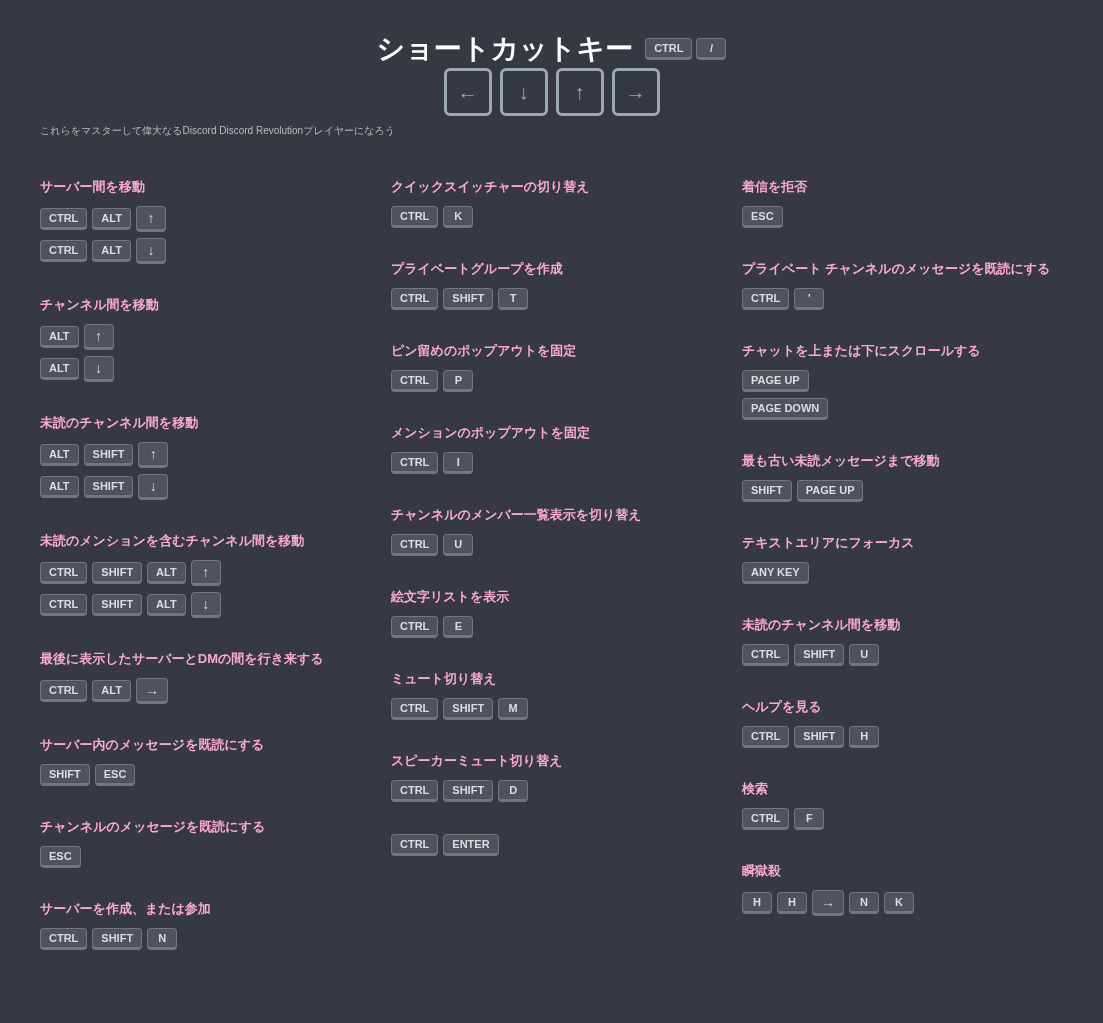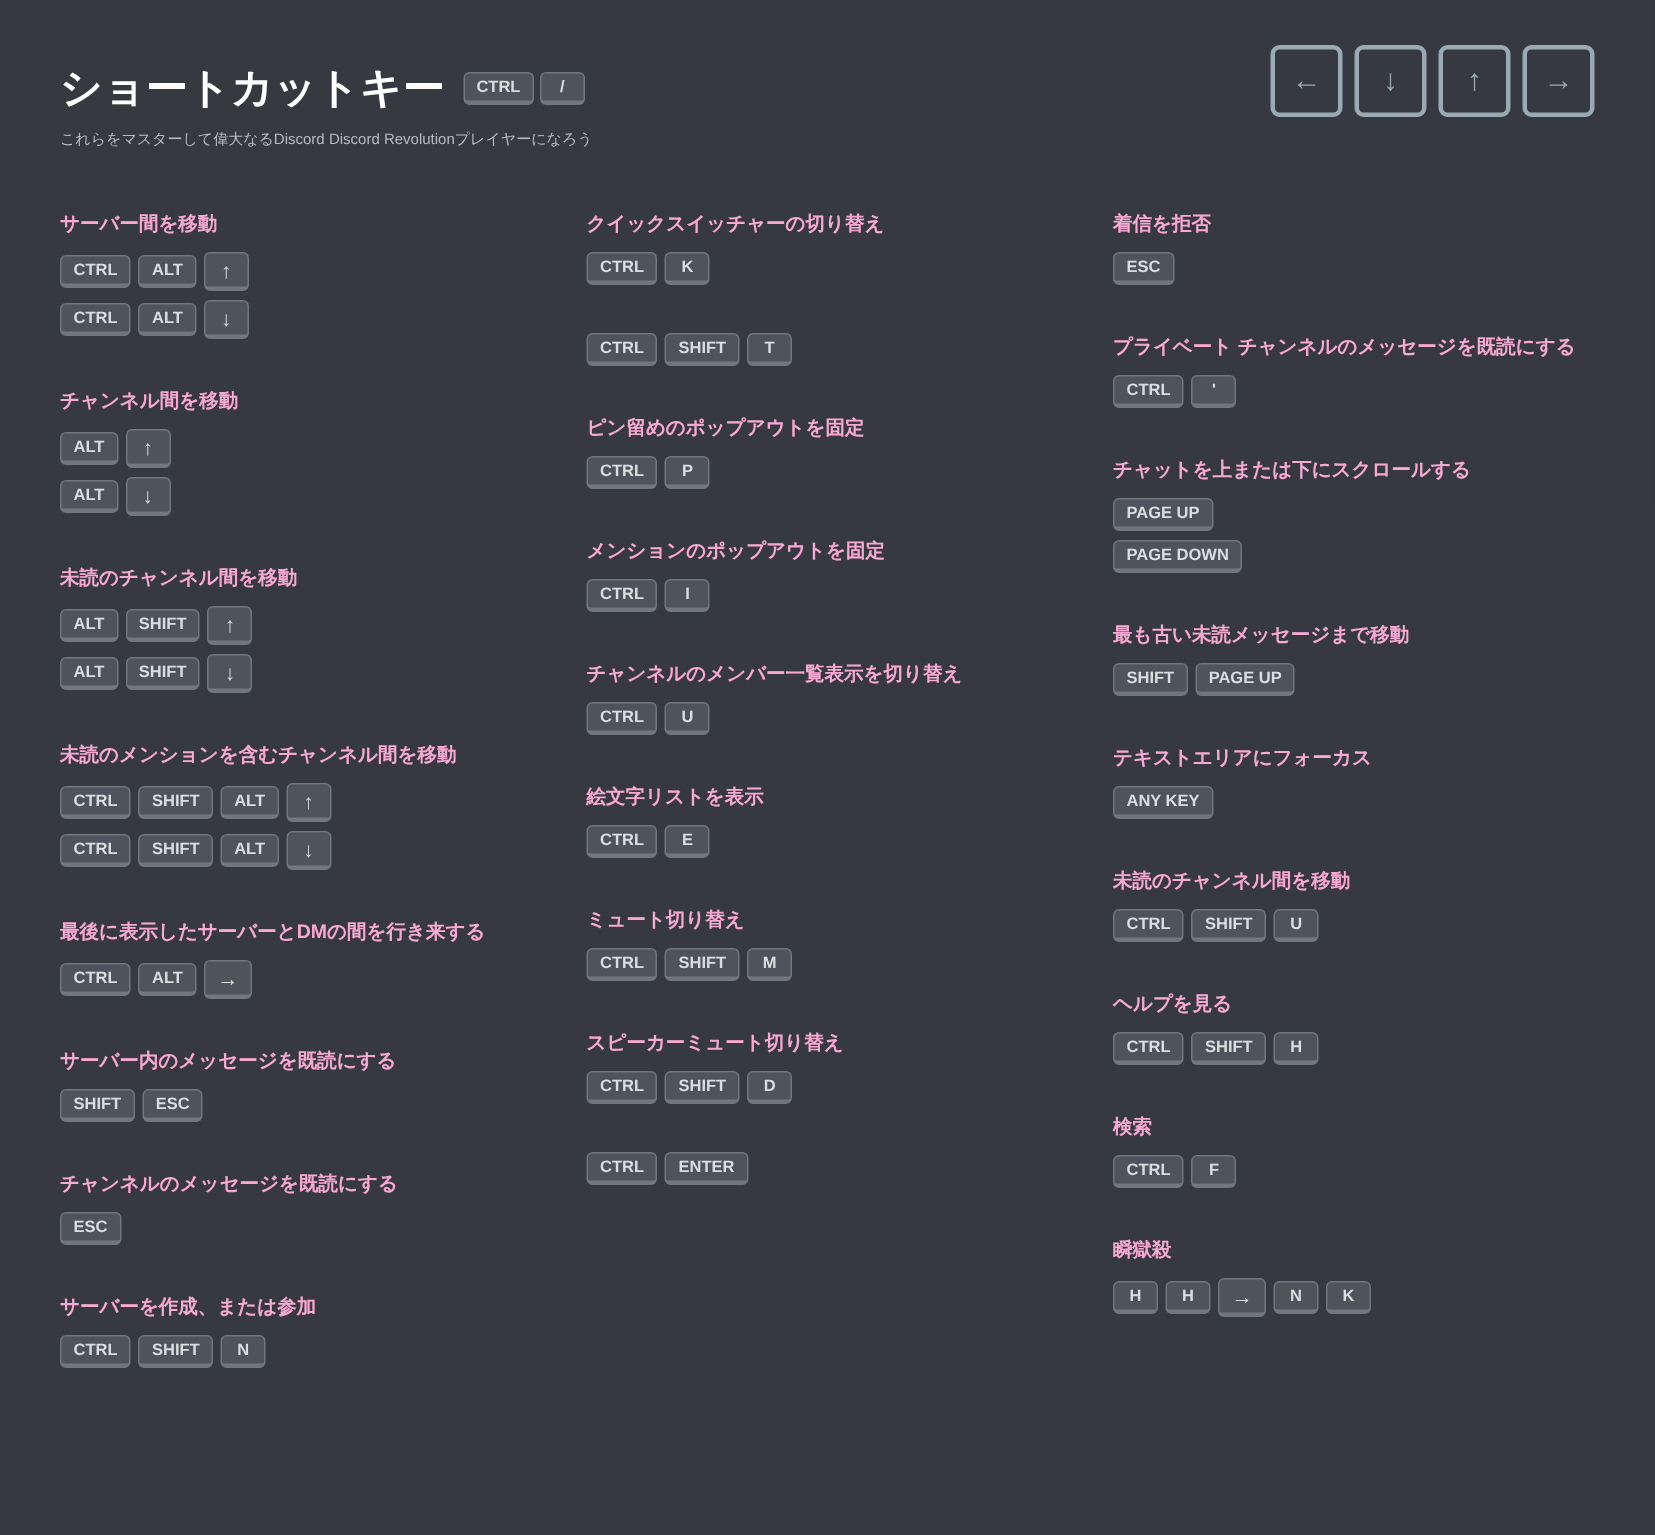--- a/index.html
+++ b/index.html
@@ -7,23 +7,24 @@
       background-color: #36393f;
       color: #dcddde;
       font-family: 'Helvetica Neue', Arial, sans-serif;
       font-size: 14px;
       padding: 30px 40px;
       min-height: 1023px;
       width: 1103px;
     }
     .header {
       display: flex;
-      align-items: flex-end;
+      align-items: center;
       justify-content: space-between;
       margin-bottom: 8px;
+      flex-direction: column;
     }
     .title-area {
       display: flex;
       align-items: center;
       gap: 12px;
     }
     .page-title {
       font-size: 28px;
       font-weight: 700;
       color: #ffffff;
@@ -204,20 +205,21 @@
     </div>
     <div>
       <div class="section">
         <div class="section-title">クイックスイッチャーの切り替え</div>
         <div class="keys-row">
           <span class="key">CTRL</span>
           <span class="key">K</span>
         </div>
       </div>
       <div class="section">
+        <div class="section-title">プライベートグループを作成</div>
         <div class="keys-row">
           <span class="key">CTRL</span>
           <span class="key">SHIFT</span>
           <span class="key">T</span>
         </div>
       </div>
       <div class="section">
         <div class="section-title">ピン留めのポップアウトを固定</div>
         <div class="keys-row">
           <span class="key">CTRL</span>

